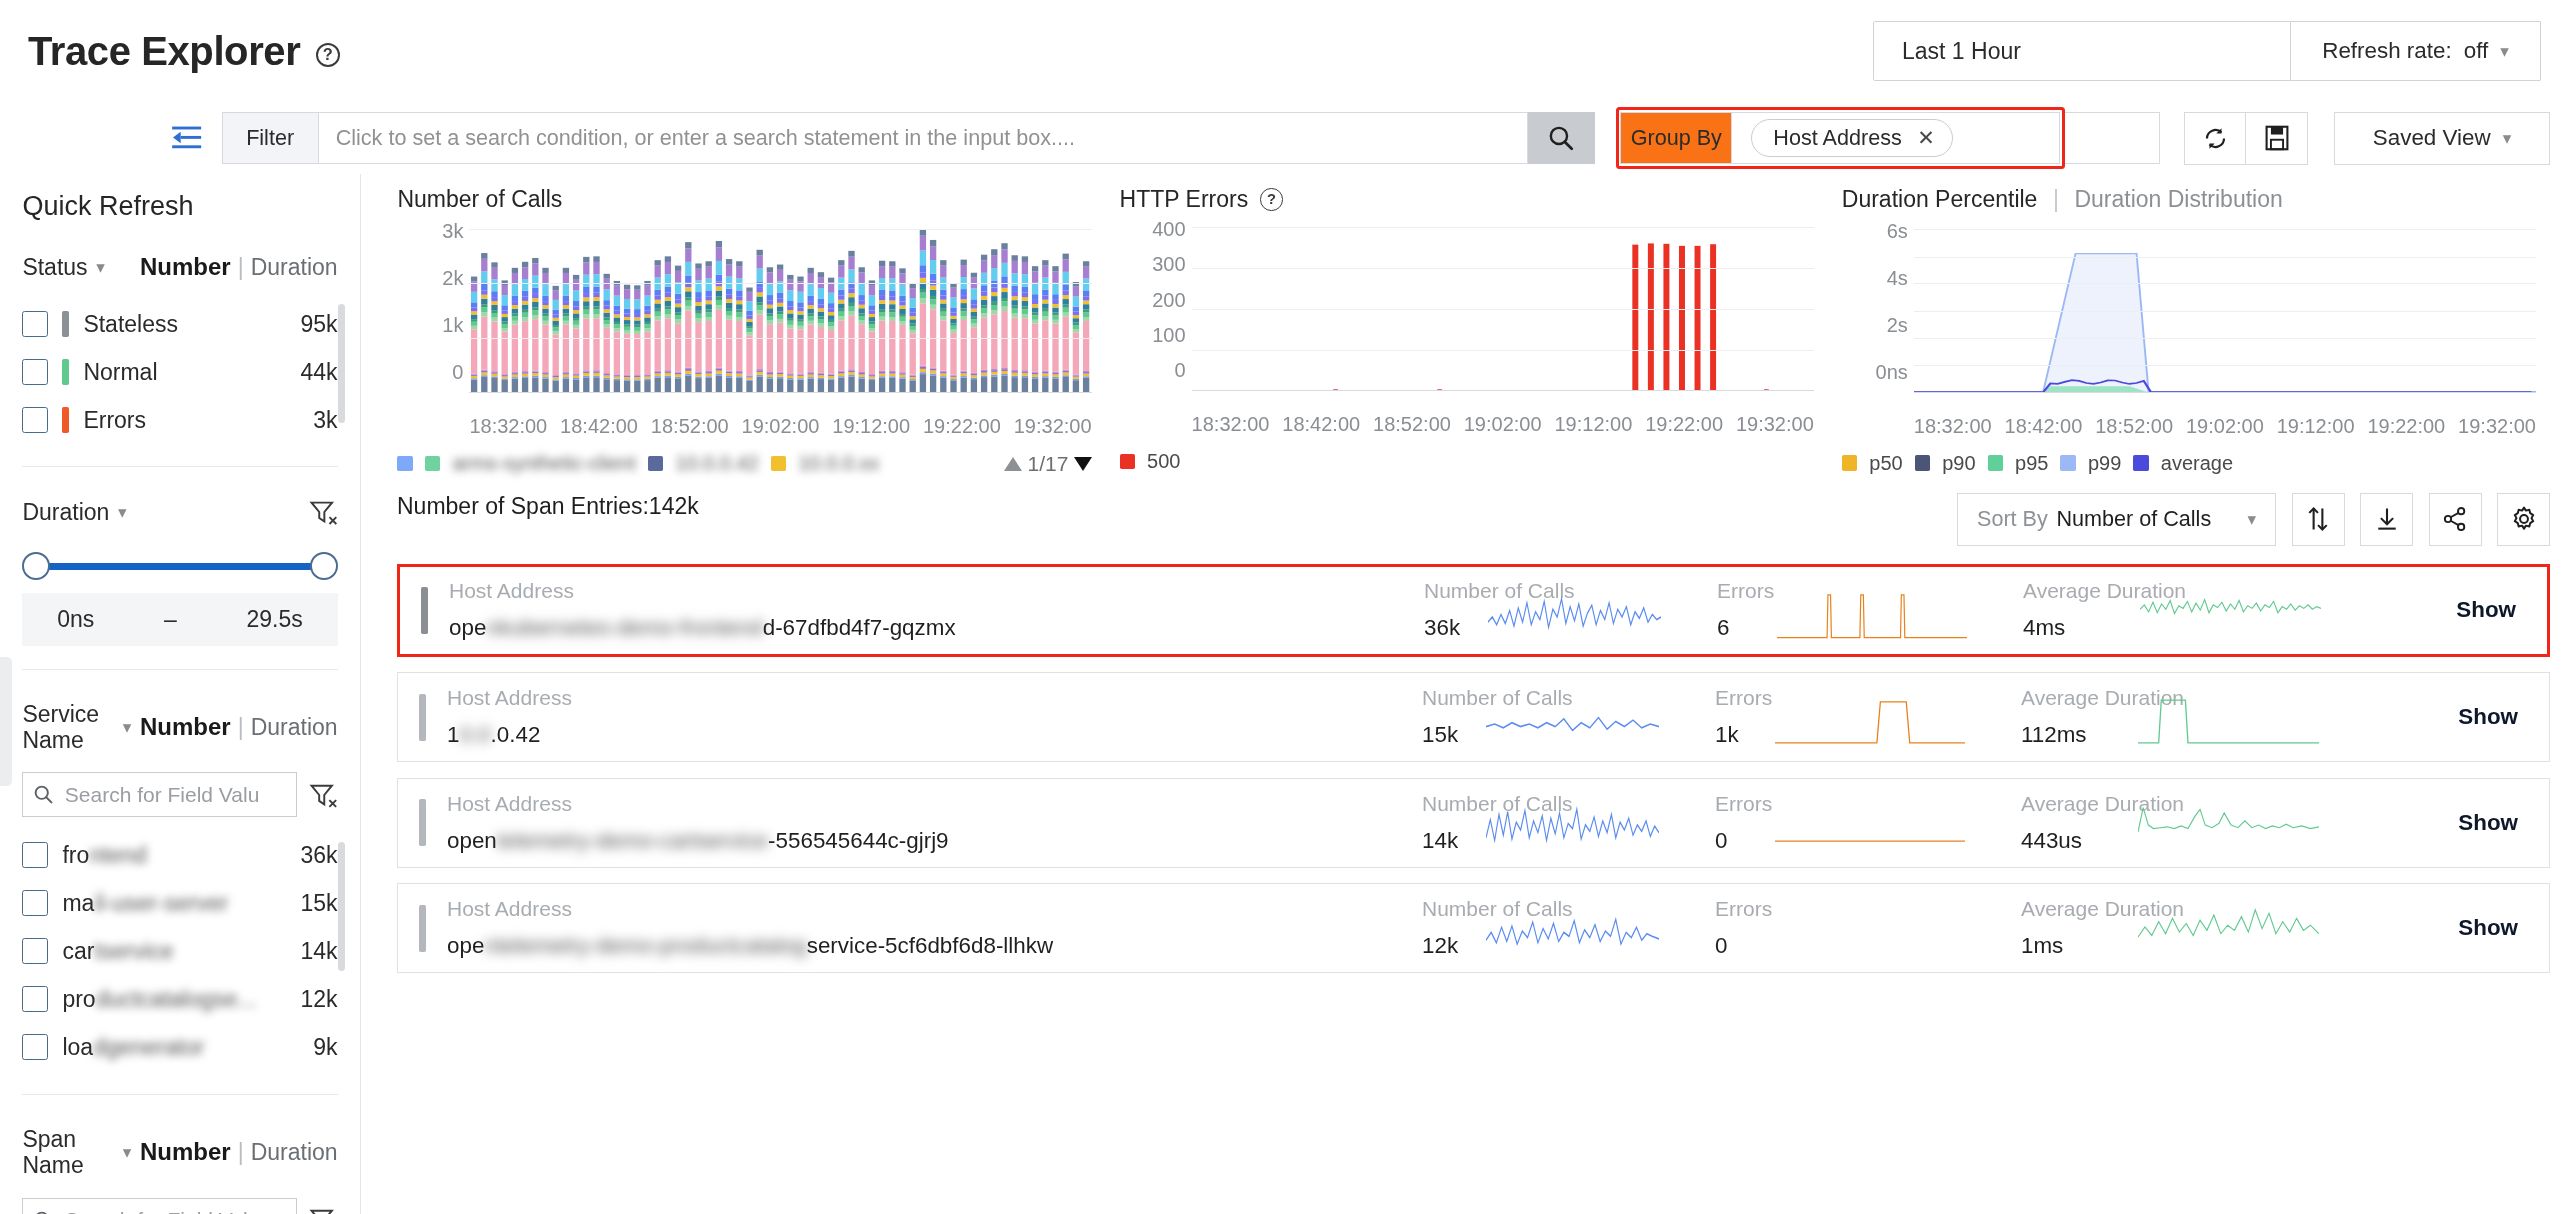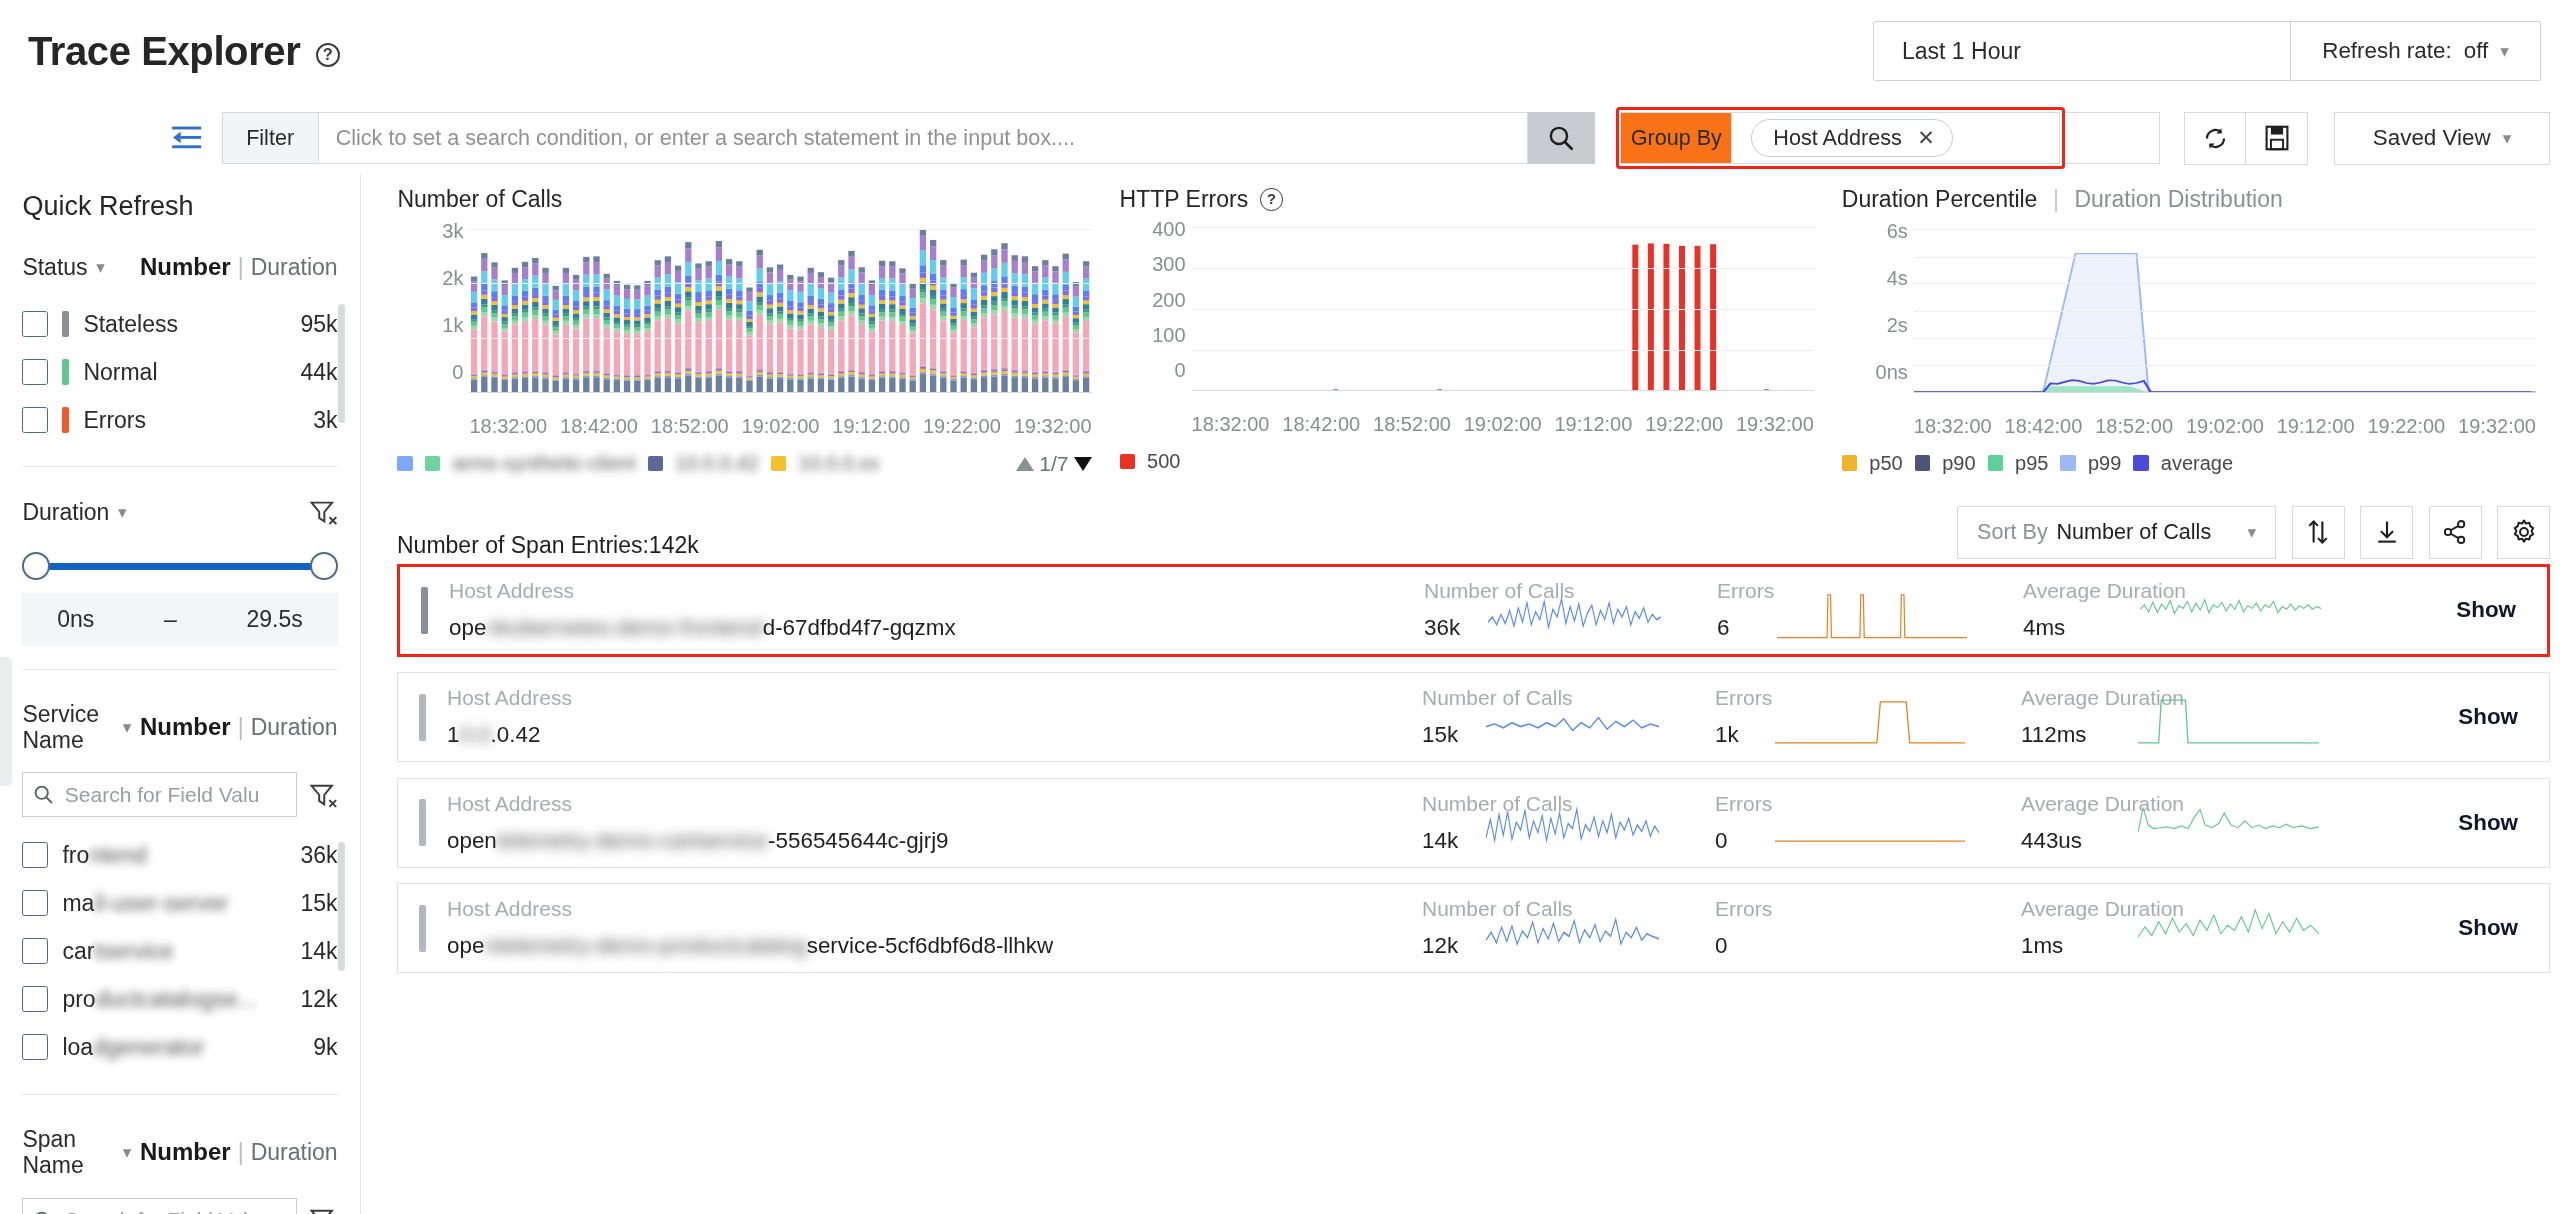--- a/index.html
+++ b/index.html
@@ -181,21 +181,21 @@
     font-size: 20px; color:#8a8e92;
   }
   .legend { margin-top: 14px; display:flex; align-items:center; gap: 12px; font-size: 20px; color:#4a4a4a; flex-wrap: nowrap; }
   .lg-sw { width: 15.5px; height: 15.5px; border-radius: 1.7px; flex:0 0 15.5px; }
   .pager { display:flex; align-items:center; gap: 5.2px; margin-left: auto; font-size: 21px; color:#6c7074; }
   .tri-up { width:0;height:0;border-left:9.5px solid transparent;border-right:9.5px solid transparent;border-bottom:14.7px solid #8d9195; }
   .tri-dn { width:0;height:0;border-left:9.5px solid transparent;border-right:9.5px solid transparent;border-top:14.7px solid #111; }
 
   
   .list-toolbar {
-    display:flex; align-items:flex-end; padding: 17px 26px 0 36px; height: 83px;
+    display:flex; align-items:flex-start; padding: 17px 26px 0 36px; height: 83px;
   }
   .span-count { font-size: 23px; color:#1f1f1f; }
   .tb-right { margin-left: auto; display:flex; align-items:center; gap: 15.5px; }
   .sortby {
     width: 319px; height: 53px; border:0.9px solid #d6d9dd; background:#fff;
     display:flex; align-items:center; gap: 8.6px; padding: 0 19px; font-size: 21.6px;
   }
   .sortby .lbl { color:#8e9296; }
   .sortby .val { color:#1f1f1f; }
   .sortby .chev { margin-left:auto; }
@@ -1471,21 +1471,21 @@
           <div class="legend">
             <div class="lg-sw" style="background:#7ea8f8;"></div>
             <div class="lg-sw" style="background:#6fd3a0;"></div>
             <span class="blur-sm">arms-synthetic-client</span>
             <div class="lg-sw" style="background:#5a6a9a;"></div>
             <span class="blur-sm">10.0.0.42</span>
             <div class="lg-sw" style="background:#f0c02e;"></div>
             <span class="blur-sm">10.0.0.xx</span>
             <div class="pager">
               <div class="tri-up"></div>
-              <span>1/7</span>
+              <span>1/17</span>
               <div class="tri-dn"></div>
             </div>
           </div>
         </div>
 
         <div class="chart-card">
           <div class="chart-title">
             <span>HTTP Errors</span>
             <span class="c-help">?</span>
           </div>

